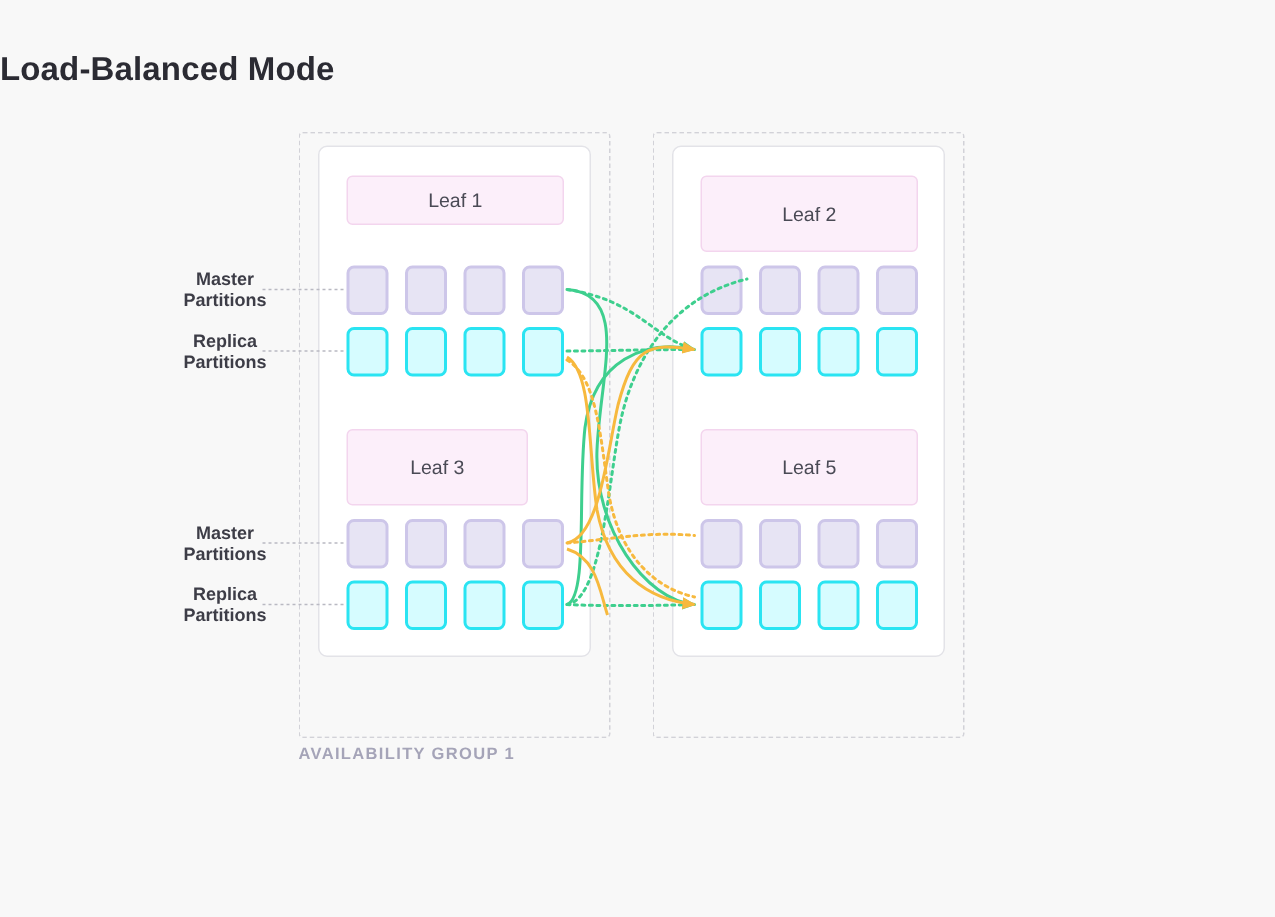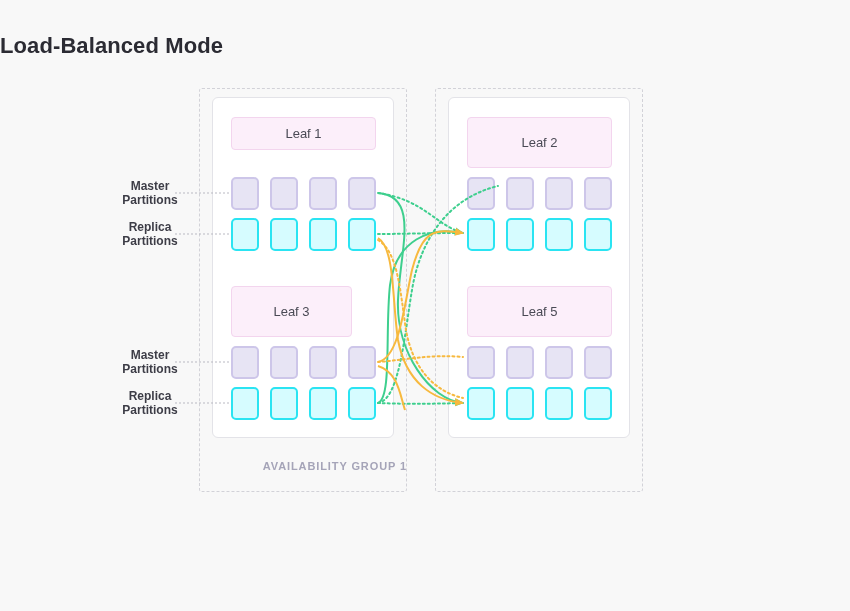--- a/index.html
+++ b/index.html
@@ -99,25 +99,26 @@
   }
   #lbl-master-1 { left: 110px; top: 179px; width: 80px; }
   #lbl-replica-1 { left: 110px; top: 220px; width: 80px; }
   #lbl-master-2 { left: 110px; top: 348px; width: 80px; }
   #lbl-replica-2 { left: 110px; top: 389px; width: 80px; }
 
   
   .ag-caption {
     position: absolute;
     width: 208px;
-    text-align: right;
+    text-align: left;
     font-size: 11px;
     font-weight: bold;
     letter-spacing: 0.9px;
     color: #a5a4b8;
+    margin-top: 37px;
   }
   #ag1-caption { left: 199px; top: 460px; }
   #ag2-caption { left: 435px; top: 460px; }
 
   
   svg.overlay {
     position: absolute;
     left: 0; top: 0;
     width: 850px; height: 611px;
     pointer-events: none;

